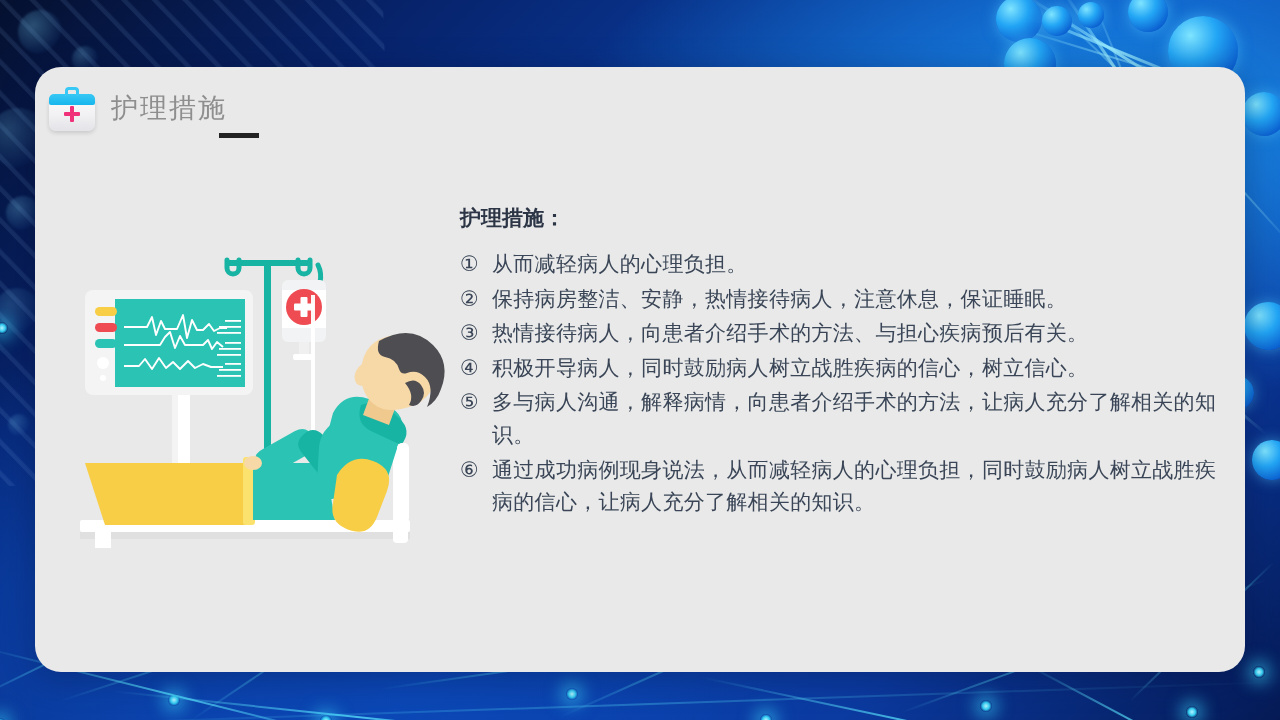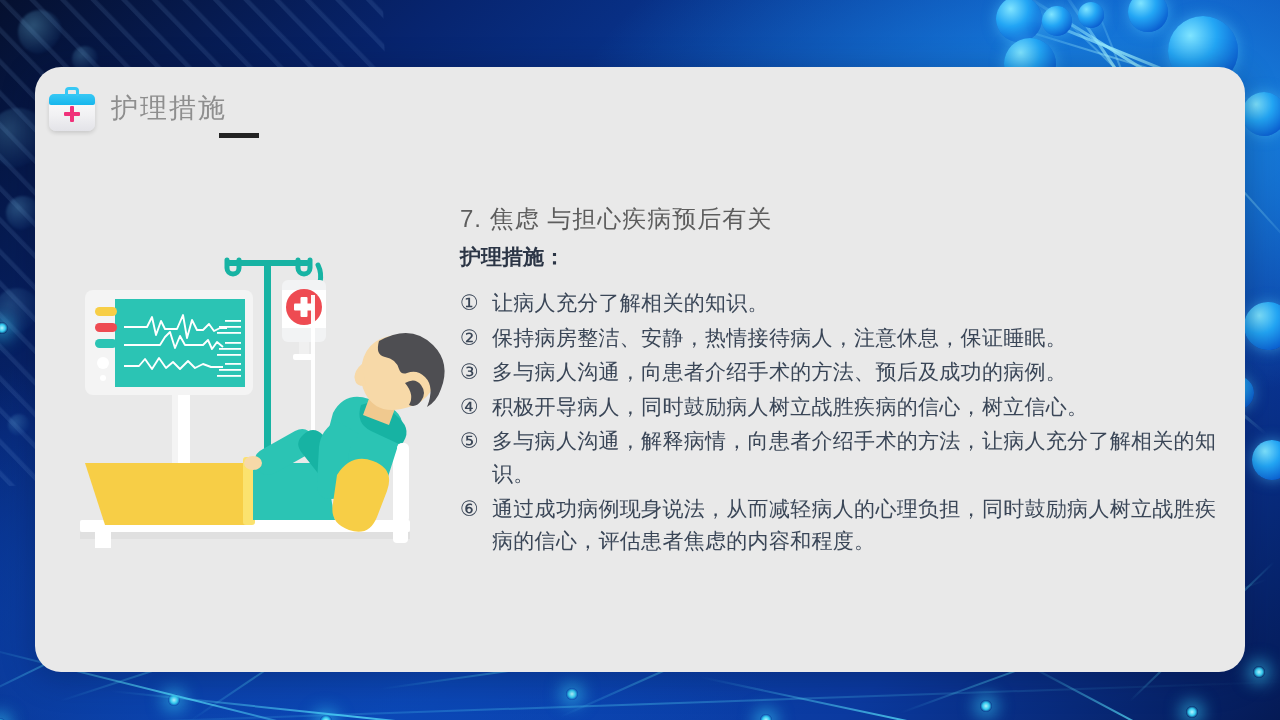--- a/index.html
+++ b/index.html
@@ -349,43 +349,42 @@
         <path d="M304 106 q32 -18 54 4 q18 18 8 44 q-4 12 -14 18 q8 -20 -2 -30 q-8 -8 -18 -4 q-6 2 -8 -4 q-3 -10 -14 -12 q-10 -2 -6 -16 Z" fill="#4E4E52"></path>
         <path d="M330 148 q10 -6 16 2 q6 8 0 16 q-5 7 -12 4 q6 -10 -4 -22 Z" fill="#4E4E52"></path>
 
         <ellipse cx="178" cy="228" rx="9" ry="7" fill="#F7D9A8"></ellipse>
 
         <rect x="322" y="208" width="12" height="80" rx="5" fill="#ffffff"></rect>
       </svg>
     </div>
 
     <div class="body-text">
-      <div class="lead-line">7. 焦虑  与担心疾病预后有关</div>
       <div class="sub-head">护理措施：</div>
 
       <div class="item">
         <span class="marker">①</span>
-        <span class="txt">让病人充分了解相关的知识。</span>
+        <span class="txt">从而减轻病人的心理负担。</span>
       </div>
       <div class="item">
         <span class="marker">②</span>
         <span class="txt">保持病房整洁、安静，热情接待病人，注意休息，保证睡眠。</span>
       </div>
       <div class="item">
         <span class="marker">③</span>
-        <span class="txt">多与病人沟通，向患者介绍手术的方法、预后及成功的病例。</span>
+        <span class="txt">热情接待病人，向患者介绍手术的方法、与担心疾病预后有关。</span>
       </div>
       <div class="item">
         <span class="marker">④</span>
         <span class="txt">积极开导病人，同时鼓励病人树立战胜疾病的信心，树立信心。</span>
       </div>
       <div class="item">
         <span class="marker">⑤</span>
         <span class="txt">多与病人沟通，解释病情，向患者介绍手术的方法，让病人充分了解相关的知识。</span>
       </div>
       <div class="item">
         <span class="marker">⑥</span>
-        <span class="txt">通过成功病例现身说法，从而减轻病人的心理负担，同时鼓励病人树立战胜疾病的信心，评估患者焦虑的内容和程度。</span>
+        <span class="txt">通过成功病例现身说法，从而减轻病人的心理负担，同时鼓励病人树立战胜疾病的信心，让病人充分了解相关的知识。</span>
       </div>
     </div>
 
   </div>
 </div>
 
 </body></html>

